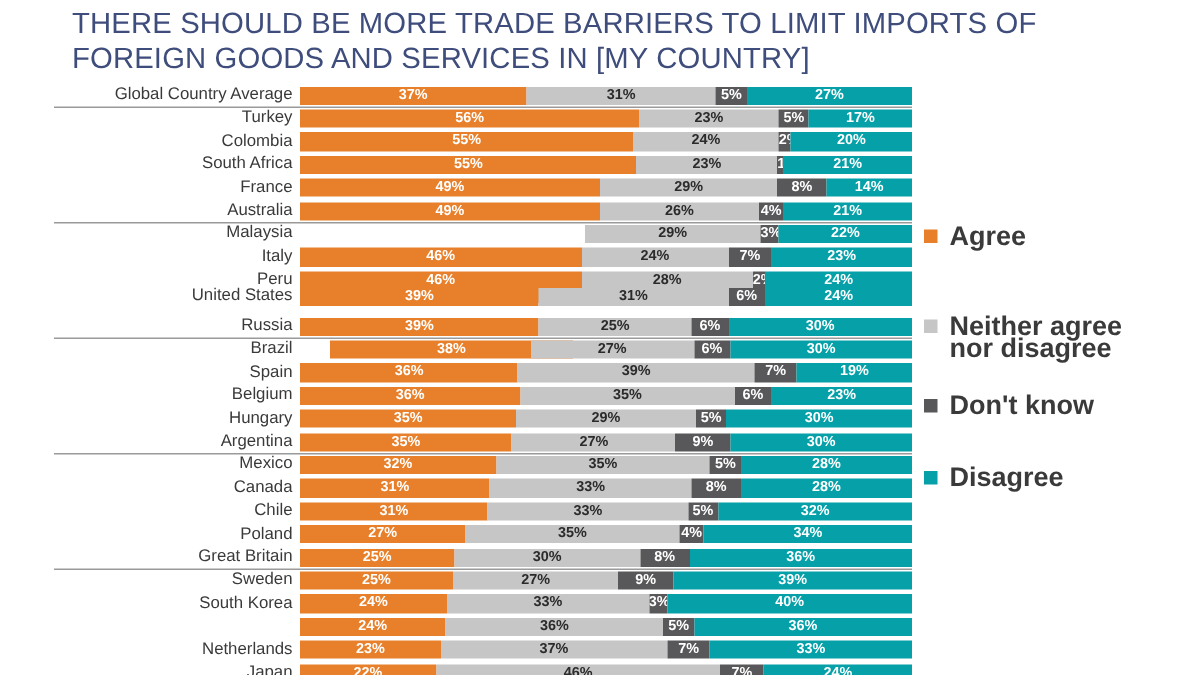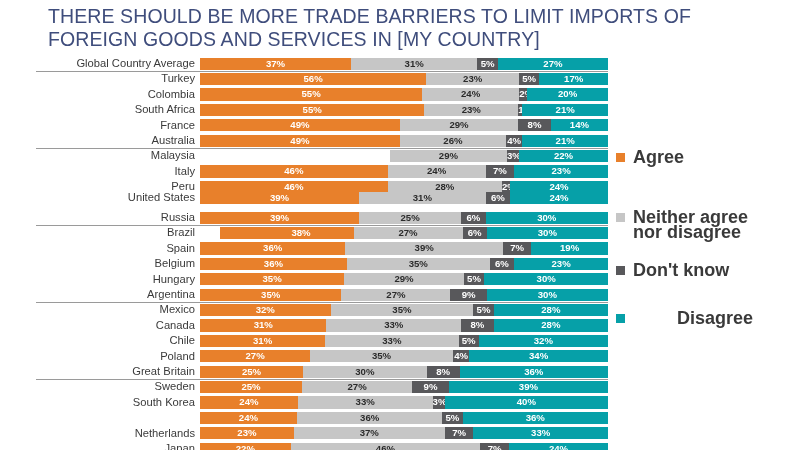--- a/index.html
+++ b/index.html
@@ -612,19 +612,19 @@
       </div>
       <div class="legend-item" style="top: 60px;">
         <span class="legend-swatch sw-neither"></span>
         <span class="legend-label">Neither agree
 nor disagree</span>
       </div>
       <div class="legend-item" style="top: 113px;">
         <span class="legend-swatch sw-dontknow"></span>
         <span class="legend-label">Don't know</span>
       </div>
-      <div class="legend-item" style="top: 161px; gap: 44px;">
+      <div class="legend-item" style="top: 161px;">
         <span class="legend-swatch sw-disagree"></span>
         <span class="legend-label">Disagree</span>
       </div>
     </div>
 
 </div>
 
 </body></html>

